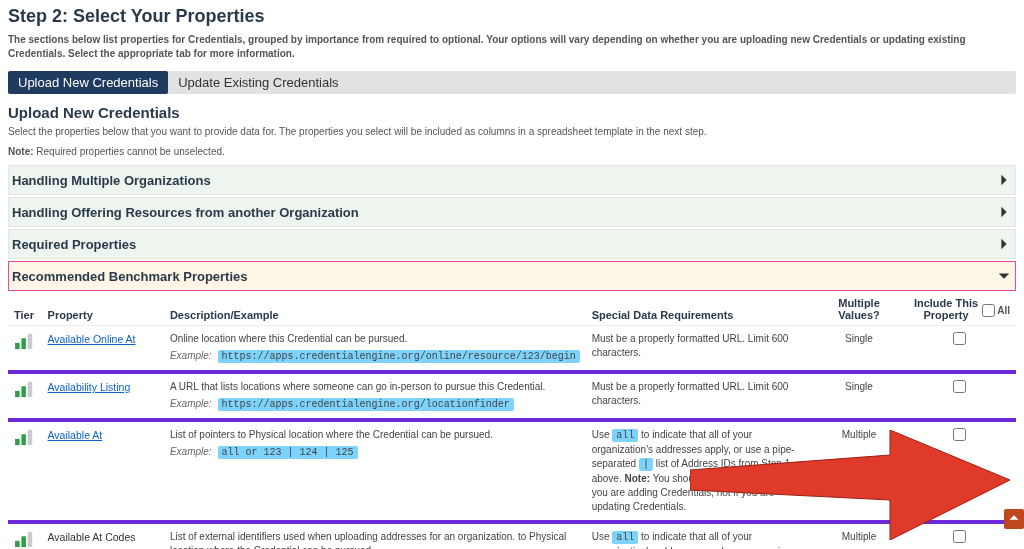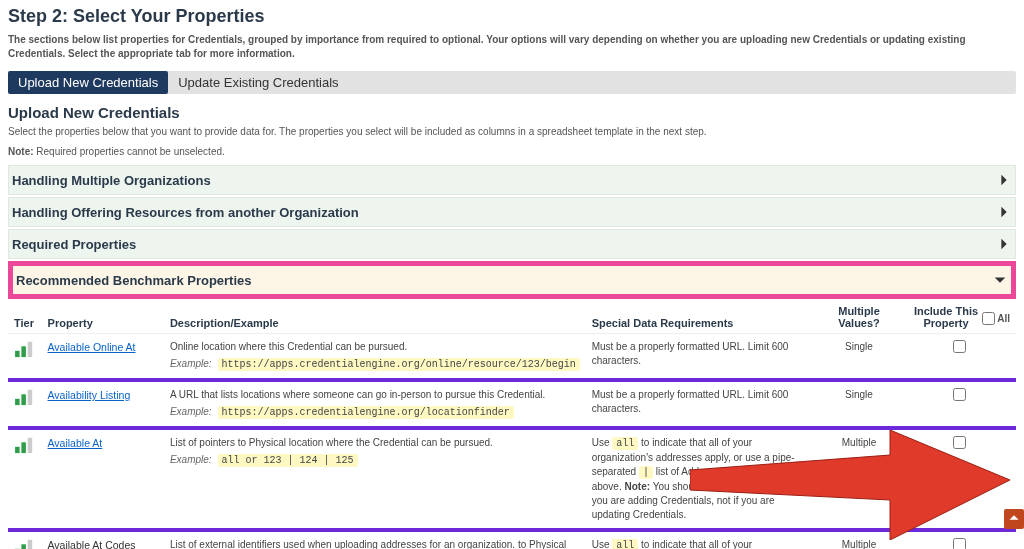--- a/index.html
+++ b/index.html
@@ -8,34 +8,34 @@
   h1 { font-size: 18px; font-weight: 700; color: #2a3a4a; margin: 2px 0 6px 0; }
   .intro { font-size: 10px; color: #555; margin-bottom: 10px; line-height: 1.4; font-weight: bold; }
   .tabbar { background: #e2e2e2; border-radius: 2px; display: flex; align-items: center; margin-bottom: 10px; }
   .tab { padding: 4px 10px; font-size: 13px; cursor: pointer; }
   .tab.active { background: #1f3a5f; color: #fff; border-radius: 2px; }
   .tab.inactive { color: #333; }
   .subhead { font-size: 15px; font-weight: 700; color: #2a3a4a; margin: 6px 0 4px 0; }
   .subtext { font-size: 10px; color: #555; margin-bottom: 6px; line-height: 1.4; }
   .subtext .note-label { font-weight: 700; }
   .accordion { background: #eef5ef; border: 1px solid #e0e8e0; padding: 6px 3px; display: flex; justify-content: space-between; align-items: center; margin-bottom: 2px; }
-  .accordion.expanded { background: #fdf6e6; border: 5px solid #ec4899; }
+  .accordion.expanded { background: #fdf6e6; border: 1px solid #ec4899; }
   .acc-title { font-size: 13px; font-weight: 700; color: #2a3a4a; }
   .chevron { width: 16px; height: 16px; display: inline-flex; align-items: center; justify-content: center; }
   .chevron svg { fill: #333; }
   table.props { width: 100%; border-collapse: collapse; }
   table.props th { text-align: left; font-size: 11px; font-weight: 700; color: #2a3a4a; padding: 4px 6px; border-bottom: 1px solid #eee; vertical-align: bottom; }
   table.props th.center { text-align: center; }
   table.props td { font-size: 10px; color: #444; padding: 6px 6px; border-bottom: 4px solid #6d28d9; vertical-align: top; line-height: 1.4; margin-top: 28px; }
   table.props td.center { text-align: center; }
   .tier-icon { width: 20px; height: 16px; display: inline-block; }
   .prop-link { color: #0a62c9; text-decoration: underline; cursor: pointer; font-size: 10.5px; }
   .prop-nolink { color: #333; font-size: 10.5px; }
   .example-label { font-style: italic; color: #666; margin-right: 6px; }
-  .example-code { font-family: "Courier New", monospace; background: #fef9c3; padding: 1px 4px; border-radius: 2px; font-size: 10px; }
+  .example-code { font-family: "Courier New", monospace; background: #7dd3fc; padding: 1px 4px; border-radius: 2px; font-size: 10px; }
   .desc { margin-bottom: 3px; }
   .desc-block .desc b, .special b { font-weight: 700; }
   .inc-all { display: flex; flex-direction: row; align-items: center; }
   .inc-all-row { font-size: 10px; color: #555; margin-top: 2px; display: flex; align-items: center; gap: 2px; }
   .inc-all-row input { margin: 0; }
   .arrow-overlay { position: absolute; pointer-events: none; left: 690px; top: 430px; width: 330px; height: 110px; }
   .scroll-top { position: fixed; right: 0; bottom: 20px; width: 20px; height: 20px; background: #c0461e; color: #fff; display: flex; align-items: center; justify-content: center; border-radius: 2px; cursor: pointer; }
   .scroll-top svg { fill: #fff; }
 </style>
 </head>

